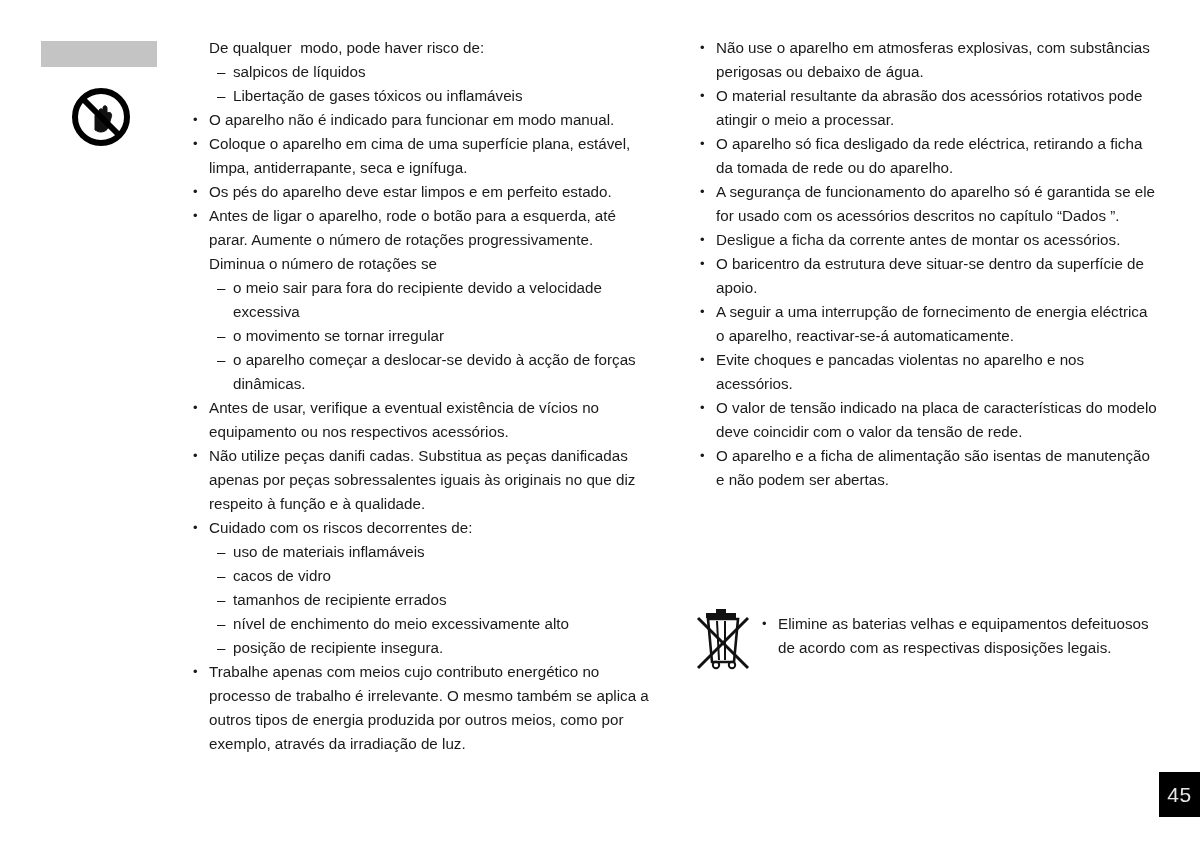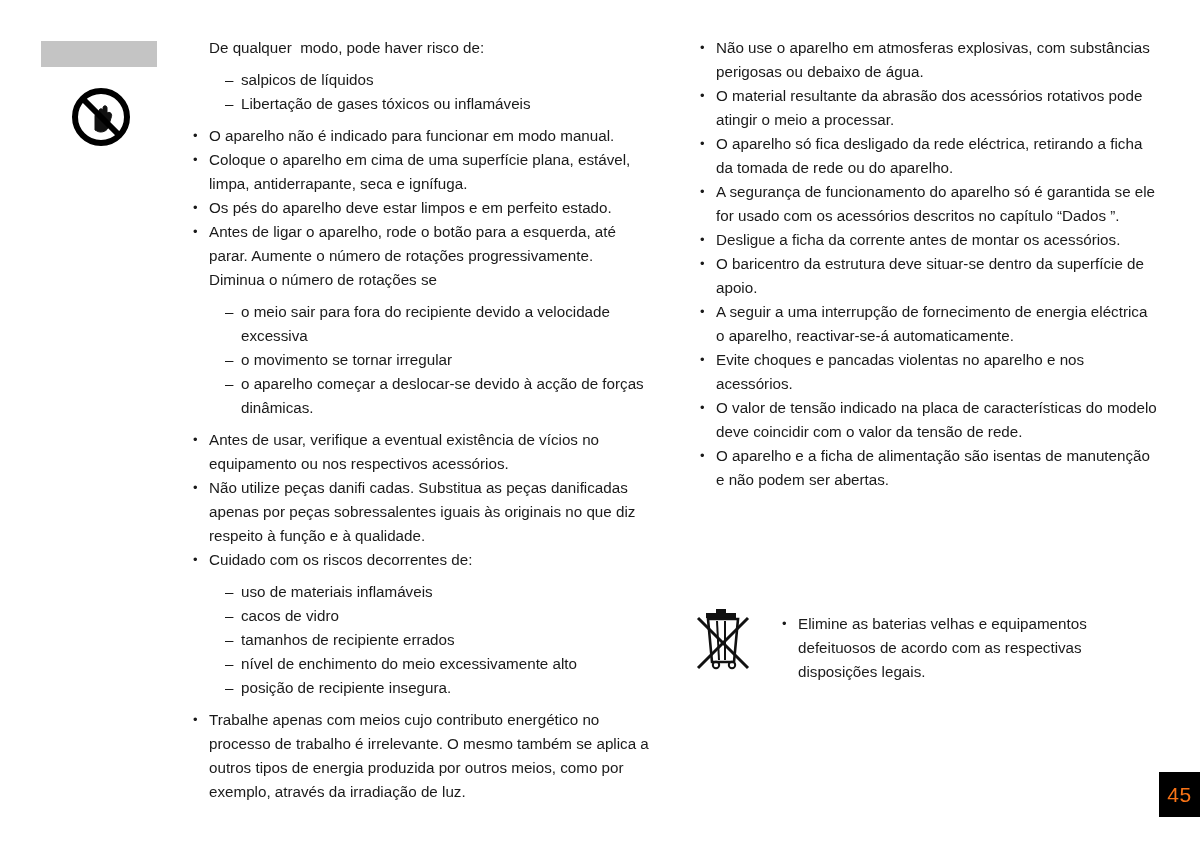--- a/index.html
+++ b/index.html
@@ -69,21 +69,21 @@
     position: absolute;
     left: 2px;
     top: 0;
     font-size: 13px;
     line-height: 24px;
     color: #1a1a1a;
   }
 
   ul.lvl2 {
     list-style: none;
-    margin: 8px;
+    margin: 0;
     padding: 0 0 0 8px;
   }
   ul.lvl2 > li {
     position: relative;
     padding-left: 16px;
   }
   ul.lvl2 > li::before {
     content: "\2013";
     position: absolute;
     left: 0;
@@ -95,21 +95,20 @@
   .para { white-space: pre-wrap; }
 
   
   .weee-note {
     position: absolute;
     left: 694px;
     top: 606px;
     width: 470px;
     display: flex;
     align-items: flex-start;
-    gap: 20px;
   }
   .weee-icon {
     width: 58px;
     height: 66px;
     flex: 0 0 58px;
     margin-right: 8px;
   }
   .weee-text {
     position: relative;
     padding-left: 18px;
@@ -128,21 +127,21 @@
   }
 
   
   .page-number {
     position: absolute;
     left: 1159px;
     top: 772px;
     width: 41px;
     height: 45px;
     background: #000000;
-    color: #f97316;
+    color: #e5e5e5;
     font-size: 21px;
     display: flex;
     align-items: center;
     justify-content: center;
     letter-spacing: 0.5px;
   }
 </style>
 </head>
 <body>
 

